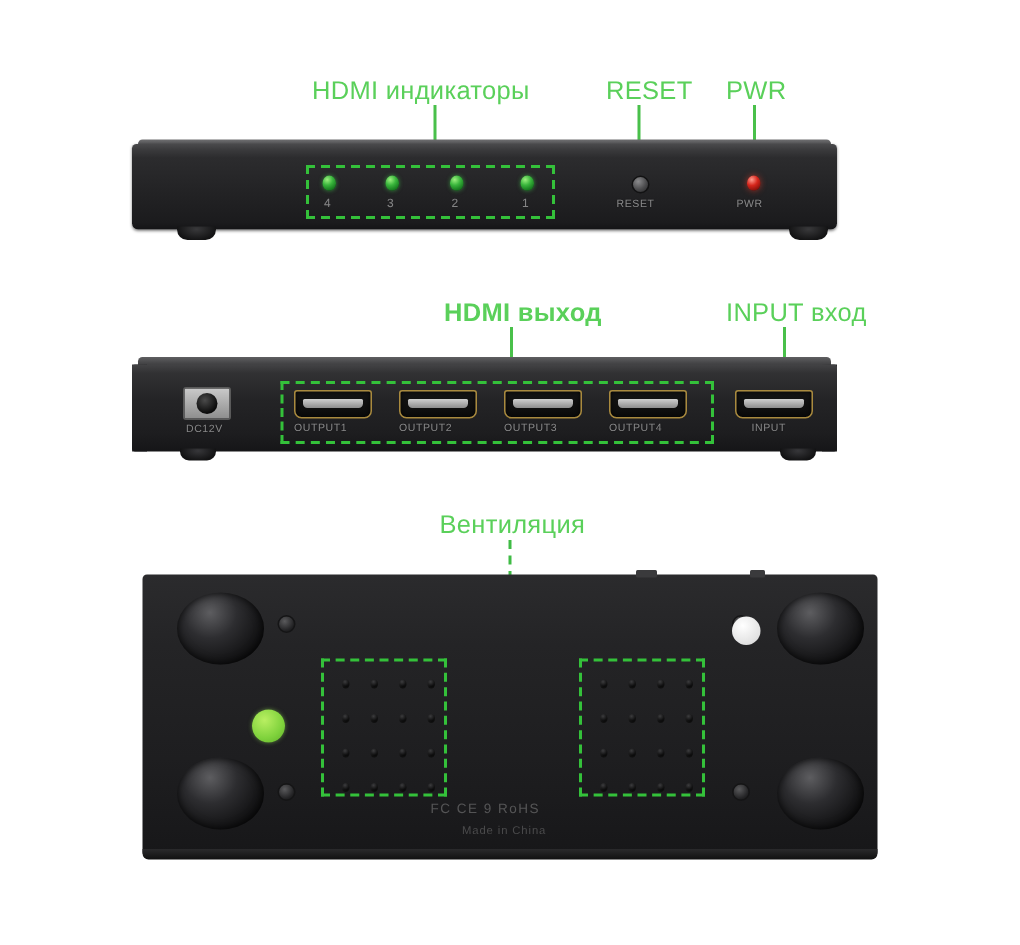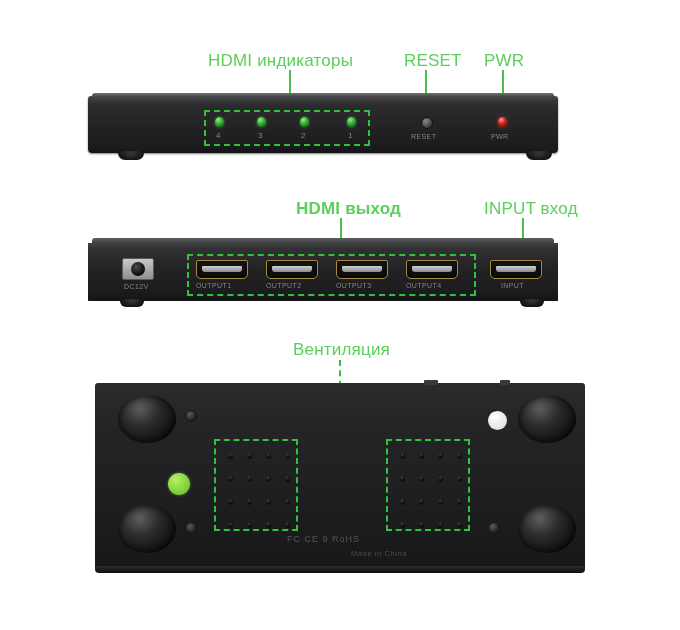--- a/index.html
+++ b/index.html
@@ -328,16 +328,16 @@
       <div class="venthole"></div>
       <div class="venthole"></div>
       <div class="venthole"></div>
       <div class="venthole"></div>
       <div class="venthole"></div>
       <div class="venthole"></div>
       <div class="venthole"></div>
     </div>
 
     <div class="cert" style="left:287px;top:534px;">FC CE 9 RoHS</div>
-    <div class="cert2" style="left:308px;top:549px;margin-left:43px;">Made in China</div>
+    <div class="cert2" style="left:308px;top:549px;">Made in China</div>
   </div>
 
 </div>
 
 </body></html>

